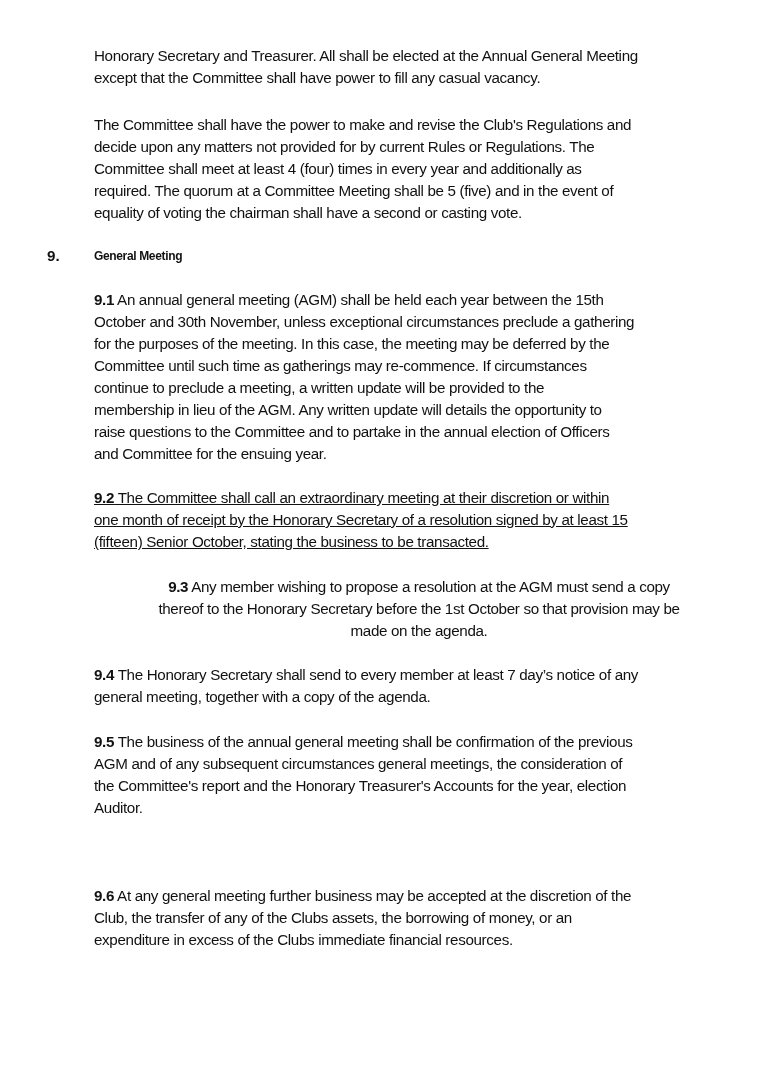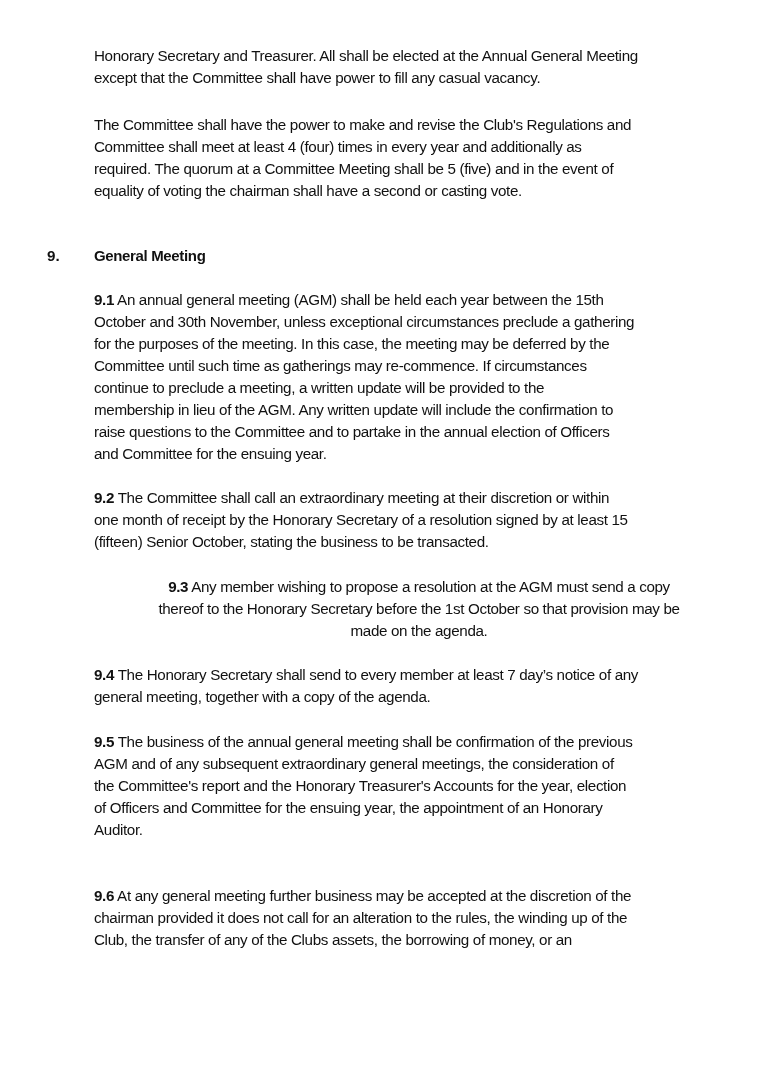--- a/index.html
+++ b/index.html
@@ -8,79 +8,79 @@
     font-family: "Liberation Sans", sans-serif; color: #111111;
   }
   .page { position: absolute; left: 0; top: 0; width: 768px; height: 1086px; padding-left: 17px; }
   .block { position: absolute; left: 94px; width: 650px; }
   .line {
     display: block; height: 22px; line-height: 22px; font-size: 15.2px;
     white-space: nowrap; letter-spacing: -0.35px;
   }
   .b { font-weight: bold; margin-top: 10px; }
   .secnum { position: absolute; left: 47px; font-weight: bold; font-size: 15.2px; line-height: 22px; }
-  .sectitle { position: absolute; left: 94px; font-weight: bold; font-size: 15px; line-height: 22px; letter-spacing: -0.35px; }
+  .sectitle { position: absolute; left: 94px; font-weight: bold; font-size: 12px; line-height: 22px; letter-spacing: -0.35px; }
 </style>
 </head>
 <body>
 
 <div class="page">
 
   <div class="block" style="top:45px;">
     <span class="line">Honorary Secretary and Treasurer. All shall be elected at the Annual General Meeting</span>
     <span class="line">except that the Committee shall have power to fill any casual vacancy.</span>
   </div>
 
   <div class="block" style="top:114px;">
     <span class="line">The Committee shall have the power to make and revise the Club's Regulations and</span>
+    <span class="line">decide upon any matters not provided for by current Rules or Regulations. The</span>
     <span class="line">Committee shall meet at least 4 (four) times in every year and additionally as</span>
     <span class="line">required. The quorum at a Committee Meeting shall be 5 (five) and in the event of</span>
     <span class="line">equality of voting the chairman shall have a second or casting vote.</span>
   </div>
 
   <div>
     <span class="secnum" style="top:245px;">9.</span>
     <span class="sectitle" style="top:245px;">General Meeting</span>
   </div>
 
   <div class="block" style="top:289px;">
     <span class="line"><span class="b">9.1</span><span> An annual general meeting (AGM) shall be held each year between the 15th</span></span>
     <span class="line">October and 30th November, unless exceptional circumstances preclude a gathering</span>
     <span class="line">for the purposes of the meeting. In this case, the meeting may be deferred by the</span>
     <span class="line">Committee until such time as gatherings may re-commence. If circumstances</span>
     <span class="line">continue to preclude a meeting, a written update will be provided to the</span>
-    <span class="line">membership in lieu of the AGM. Any written update will include the confirmation to</span>
+    <span class="line">membership in lieu of the AGM. Any written update will details the opportunity to</span>
     <span class="line">raise questions to the Committee and to partake in the annual election of Officers</span>
     <span class="line">and Committee for the ensuing year.</span>
   </div>
 
-  <div class="block" style="top:487px;">
+  <div class="block" style="top:487px;text-decoration:underline;">
     <span class="line"><span class="b">9.2</span><span> The Committee shall call an extraordinary meeting at their discretion or within</span></span>
     <span class="line">one month of receipt by the Honorary Secretary of a resolution signed by at least 15</span>
     <span class="line">(fifteen) Senior October, stating the business to be transacted.</span>
   </div>
 
   <div class="block" style="top:576px;text-align:center;">
     <span class="line"><span class="b">9.3</span><span> Any member wishing to propose a resolution at the AGM must send a copy</span></span>
     <span class="line">thereof to the Honorary Secretary before the 1st October so that provision may be</span>
     <span class="line">made on the agenda.</span>
   </div>
 
   <div class="block" style="top:664px;">
     <span class="line"><span class="b">9.4</span><span> The Honorary Secretary shall send to every member at least 7 day’s notice of any</span></span>
     <span class="line">general meeting, together with a copy of the agenda.</span>
   </div>
 
   <div class="block" style="top:731px;">
     <span class="line"><span class="b">9.5</span><span> The business of the annual general meeting shall be confirmation of the previous</span></span>
-    <span class="line">AGM and of any subsequent extraordinary general meetings, the consideration of</span>
+    <span class="line">AGM and of any subsequent circumstances general meetings, the consideration of</span>
     <span class="line">the Committee's report and the Honorary Treasurer's Accounts for the year, election</span>
-    <span class="line">of Officers and Committee for the ensuing year, the appointment of an Honorary</span>
     <span class="line">Auditor.</span>
   </div>
 
   <div class="block" style="top:885px;">
     <span class="line"><span class="b">9.6</span><span> At any general meeting further business may be accepted at the discretion of the</span></span>
-    <span class="line">chairman provided it does not call for an alteration to the rules, the winding up of the</span>
     <span class="line">Club, the transfer of any of the Clubs assets, the borrowing of money, or an</span>
+    <span class="line">expenditure in excess of the Clubs immediate financial resources.</span>
   </div>
 
 </div>
 
 </body></html>

